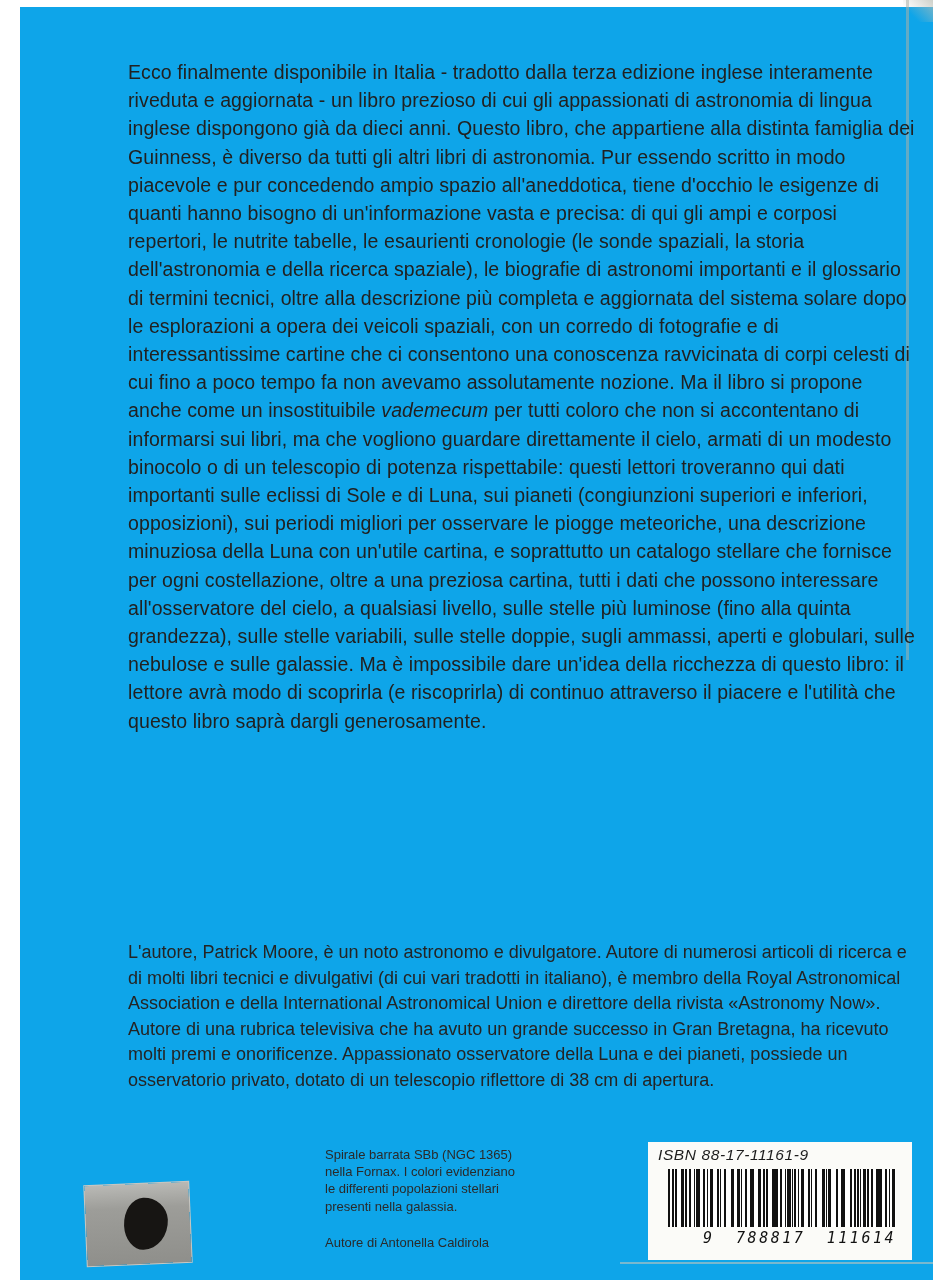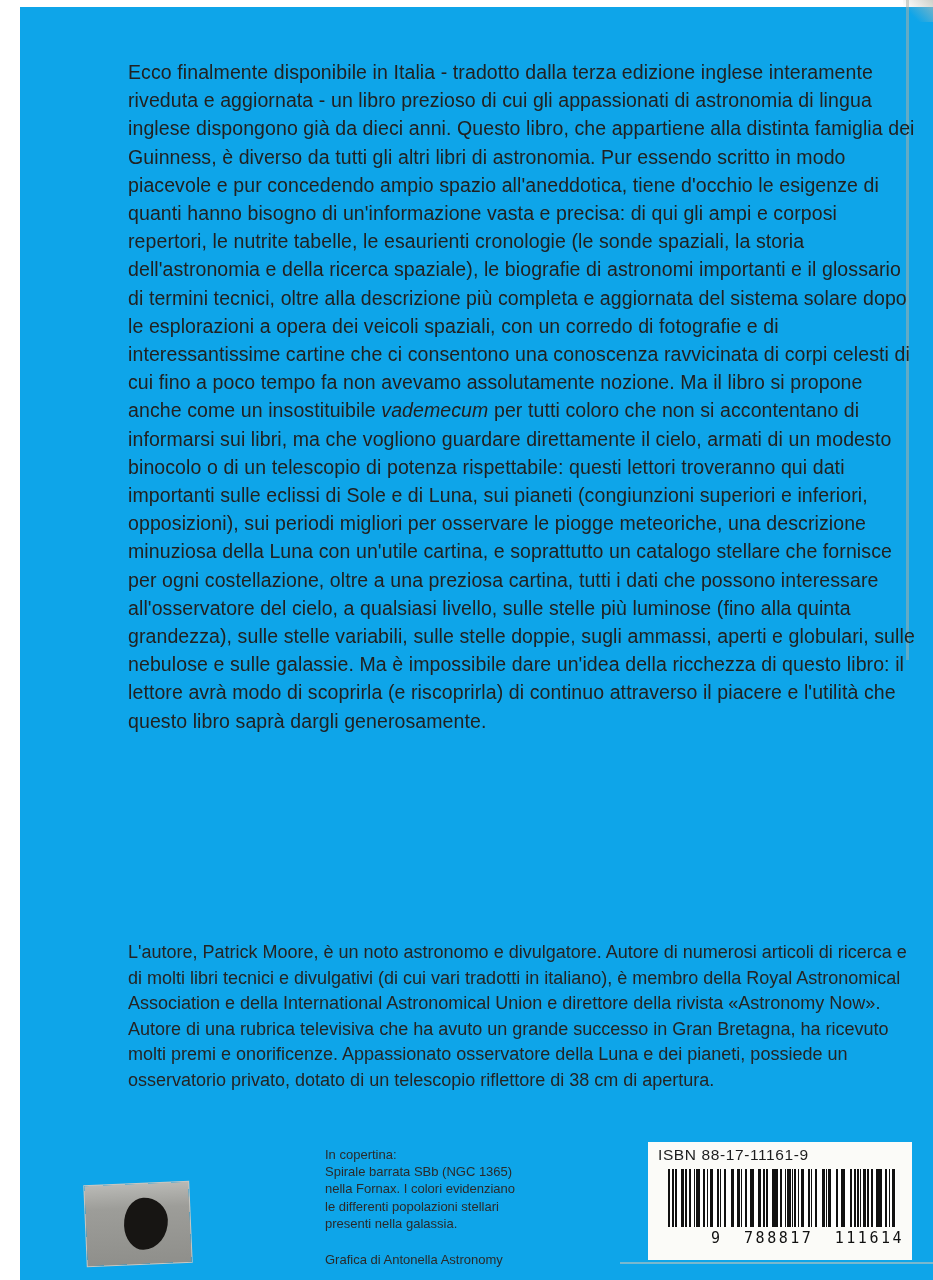--- a/index.html
+++ b/index.html
@@ -106,22 +106,23 @@
     margin-top: 19px;
   }
 
   .isbn-block {
     position: absolute;
     left: 648px;
     top: 1142px;
     width: 264px;
     height: 118px;
     background: #fbfbf8;
-    padding: 4px 8px 0 10px;
+    padding: 4px 16px 0 10px;
     box-sizing: border-box;
+    font-style: italic;
   }
   .isbn-label {
     font-size: 15.5px;
     letter-spacing: 0.6px;
     color: #1d1d1d;
     margin-bottom: 5px;
   }
   .barcode {
     height: 58px;
     width: 228px;
@@ -157,26 +158,25 @@
 
   <div class="blurb"><span>Ecco finalmente disponibile in Italia - tradotto dalla terza edizione inglese interamente riveduta e aggiornata - un libro prezioso di cui gli appassionati di astronomia di lingua inglese dispongono già da dieci anni. Questo libro, che appartiene alla distinta famiglia dei Guinness, è diverso da tutti gli altri libri di astronomia. Pur essendo scritto in modo piacevole e pur concedendo ampio spazio all'aneddotica, tiene d'occhio le esigenze di quanti hanno bisogno di un'informazione vasta e precisa: di qui gli ampi e corposi repertori, le nutrite tabelle, le esaurienti cronologie (le sonde spaziali, la storia dell'astronomia e della ricerca spaziale), le biografie di astronomi importanti e il glossario di termini tecnici, oltre alla descrizione più completa e aggiornata del sistema solare dopo le esplorazioni a opera dei veicoli spaziali, con un corredo di fotografie e di interessantissime cartine che ci consentono una conoscenza ravvicinata di corpi celesti di cui fino a poco tempo fa non avevamo assolutamente nozione. Ma il libro si propone anche come un insostituibile </span><span class="italic">vademecum</span><span> per tutti coloro che non si accontentano di informarsi sui libri, ma che vogliono guardare direttamente il cielo, armati di un modesto binocolo o di un telescopio di potenza rispettabile: questi lettori troveranno qui dati importanti sulle eclissi di Sole e di Luna, sui pianeti (congiunzioni superiori e inferiori, opposizioni), sui periodi migliori per osservare le piogge meteoriche, una descrizione minuziosa della Luna con un'utile cartina, e soprattutto un catalogo stellare che fornisce per ogni costellazione, oltre a una preziosa cartina, tutti i dati che possono interessare all'osservatore del cielo, a qualsiasi livello, sulle stelle più luminose (fino alla quinta grandezza), sulle stelle variabili, sulle stelle doppie, sugli ammassi, aperti e globulari, sulle nebulose e sulle galassie. Ma è impossibile dare un'idea della ricchezza di questo libro: il lettore avrà modo di scoprirla (e riscoprirla) di continuo attraverso il piacere e l'utilità che questo libro saprà dargli generosamente.</span></div>
 
   <div class="author-par">L'autore, Patrick Moore, è un noto astronomo e divulgatore. Autore di numerosi articoli di ricerca e di molti libri tecnici e divulgativi (di cui vari tradotti in italiano), è membro della Royal Astronomical Association e della International Astronomical Union e direttore della rivista «Astronomy Now». Autore di una rubrica televisiva che ha avuto un grande successo in Gran Bretagna, ha ricevuto molti premi e onorificenze. Appassionato osservatore della Luna e dei pianeti, possiede un osservatorio privato, dotato di un telescopio riflettore di 38 cm di apertura.</div>
 
   <div class="cover-photo">
     <div class="blob"></div>
   </div>
 
   <div class="colophon">
-    <div>In copertina:</div>
     <div>Spirale barrata SBb (NGC 1365)</div>
     <div>nella Fornax. I colori evidenziano</div>
     <div>le differenti popolazioni stellari</div>
     <div>presenti nella galassia.</div>
-    <div class="credit">Grafica di Antonella Astronomy</div>
+    <div class="credit">Autore di Antonella Caldirola</div>
   </div>
 
   <div class="isbn-block">
     <div class="isbn-label">ISBN 88-17-11161-9</div>
     <div class="barcode"></div>
     <div class="barcode-digits">9 788817 111614</div>
   </div>
 
 </div>
 

